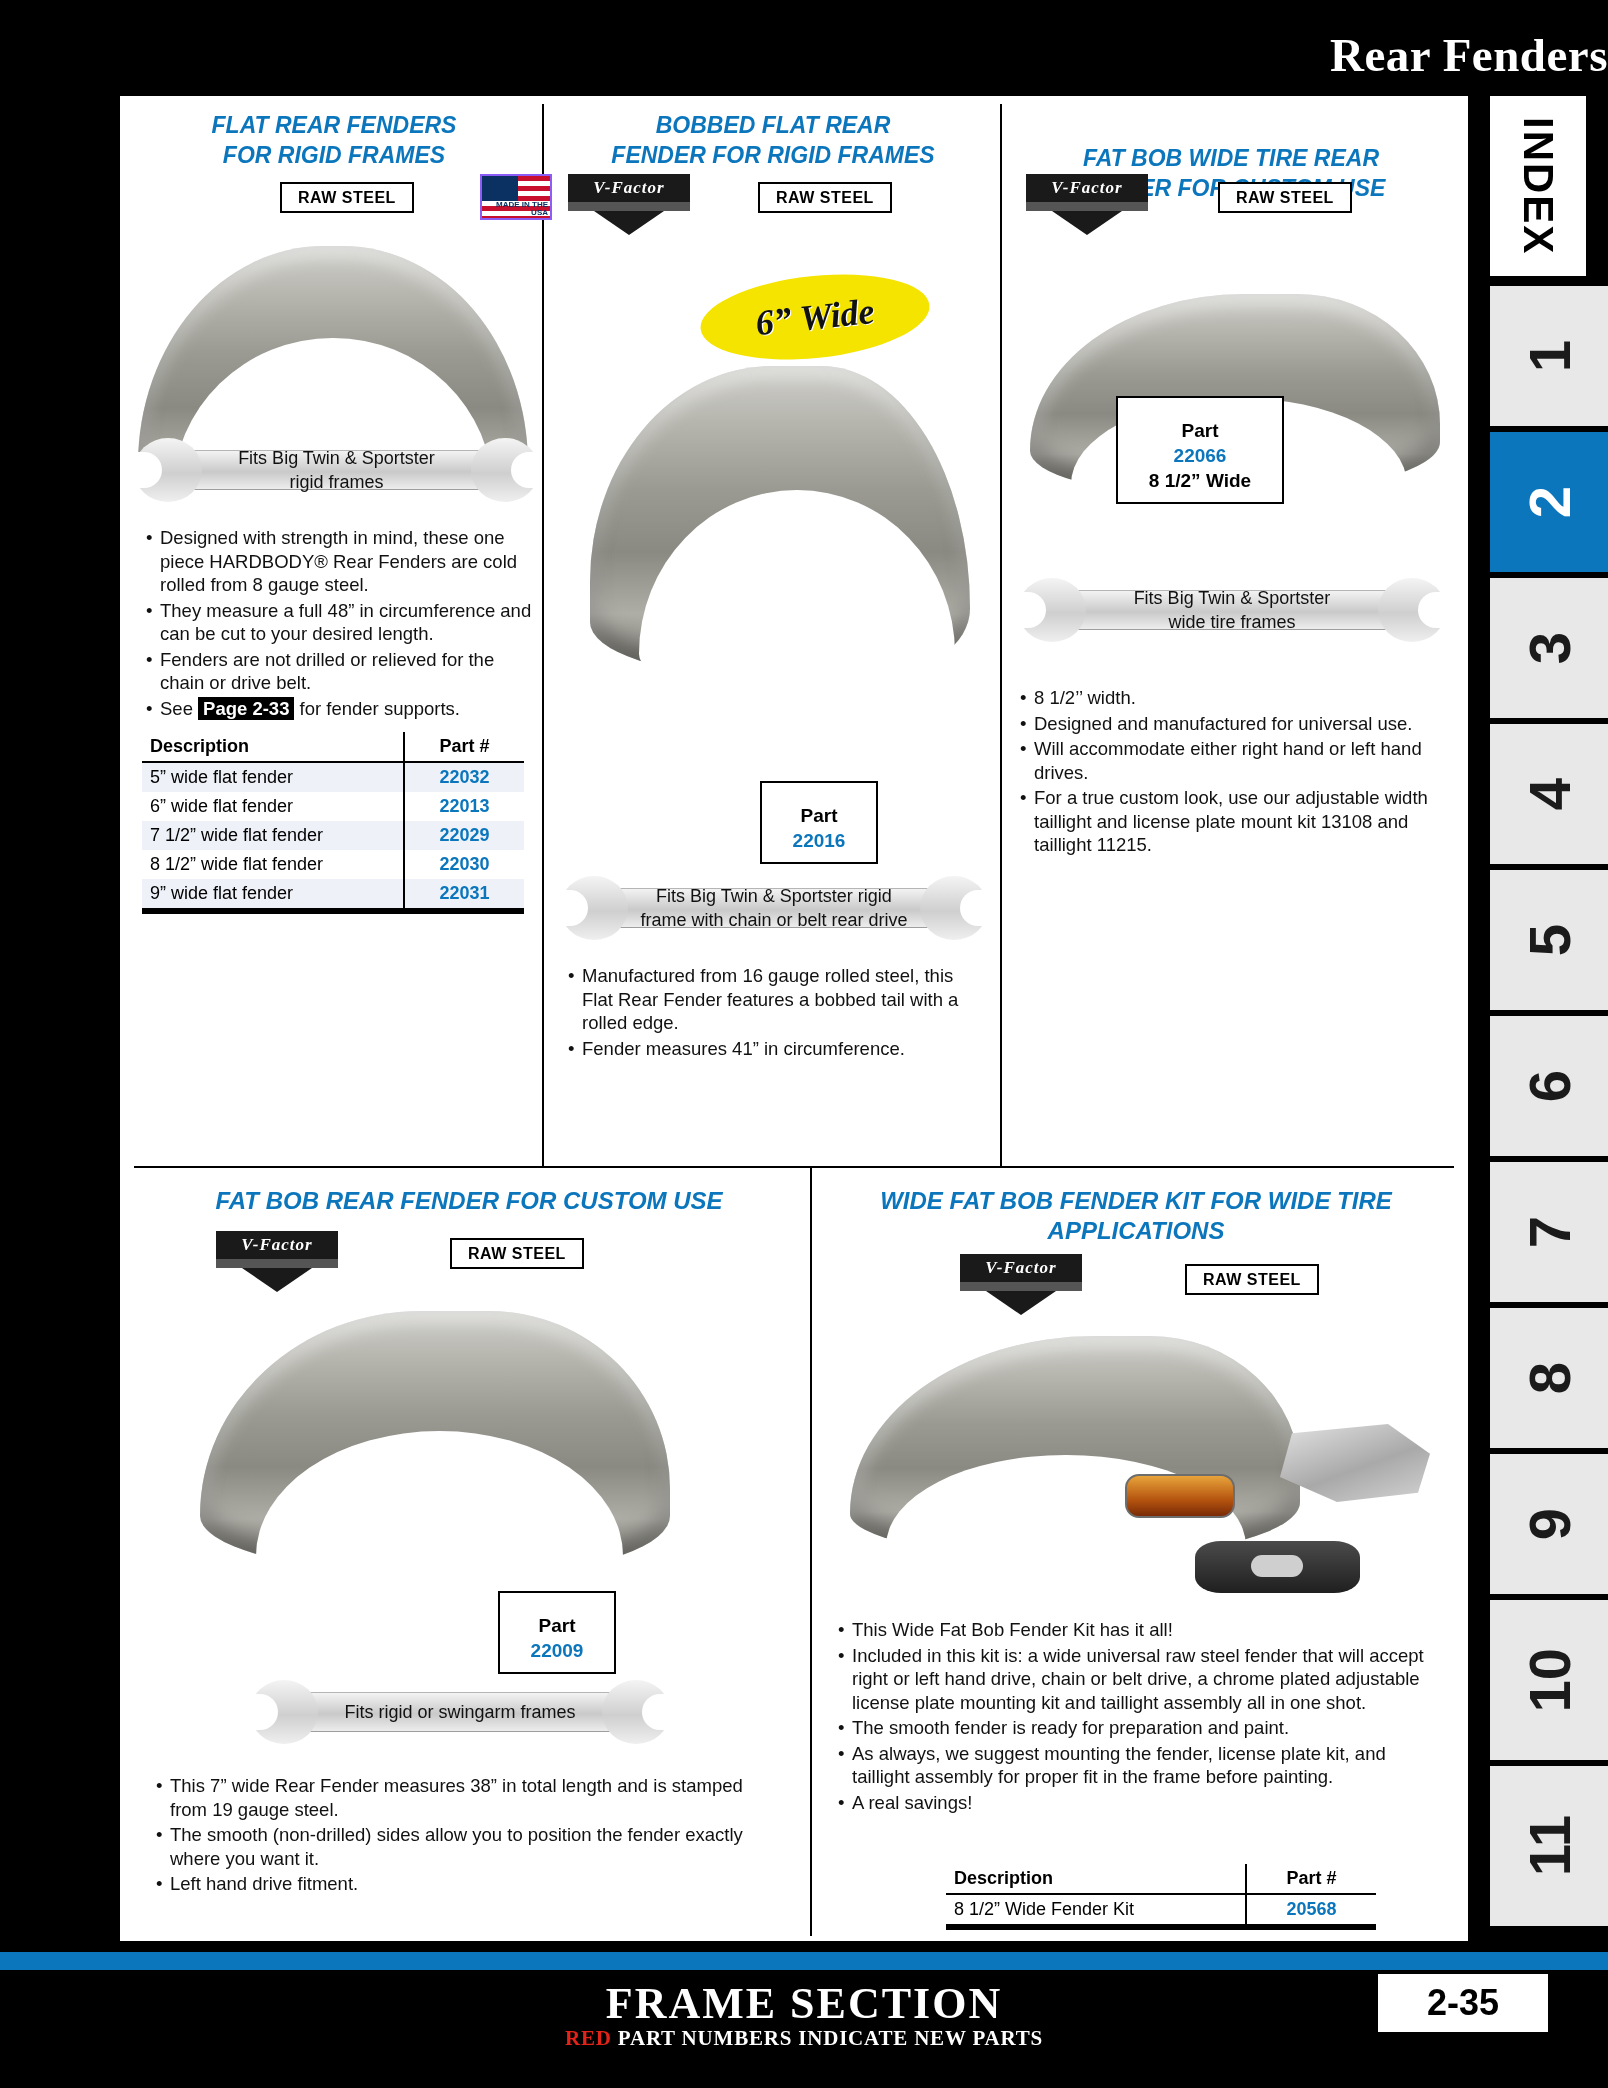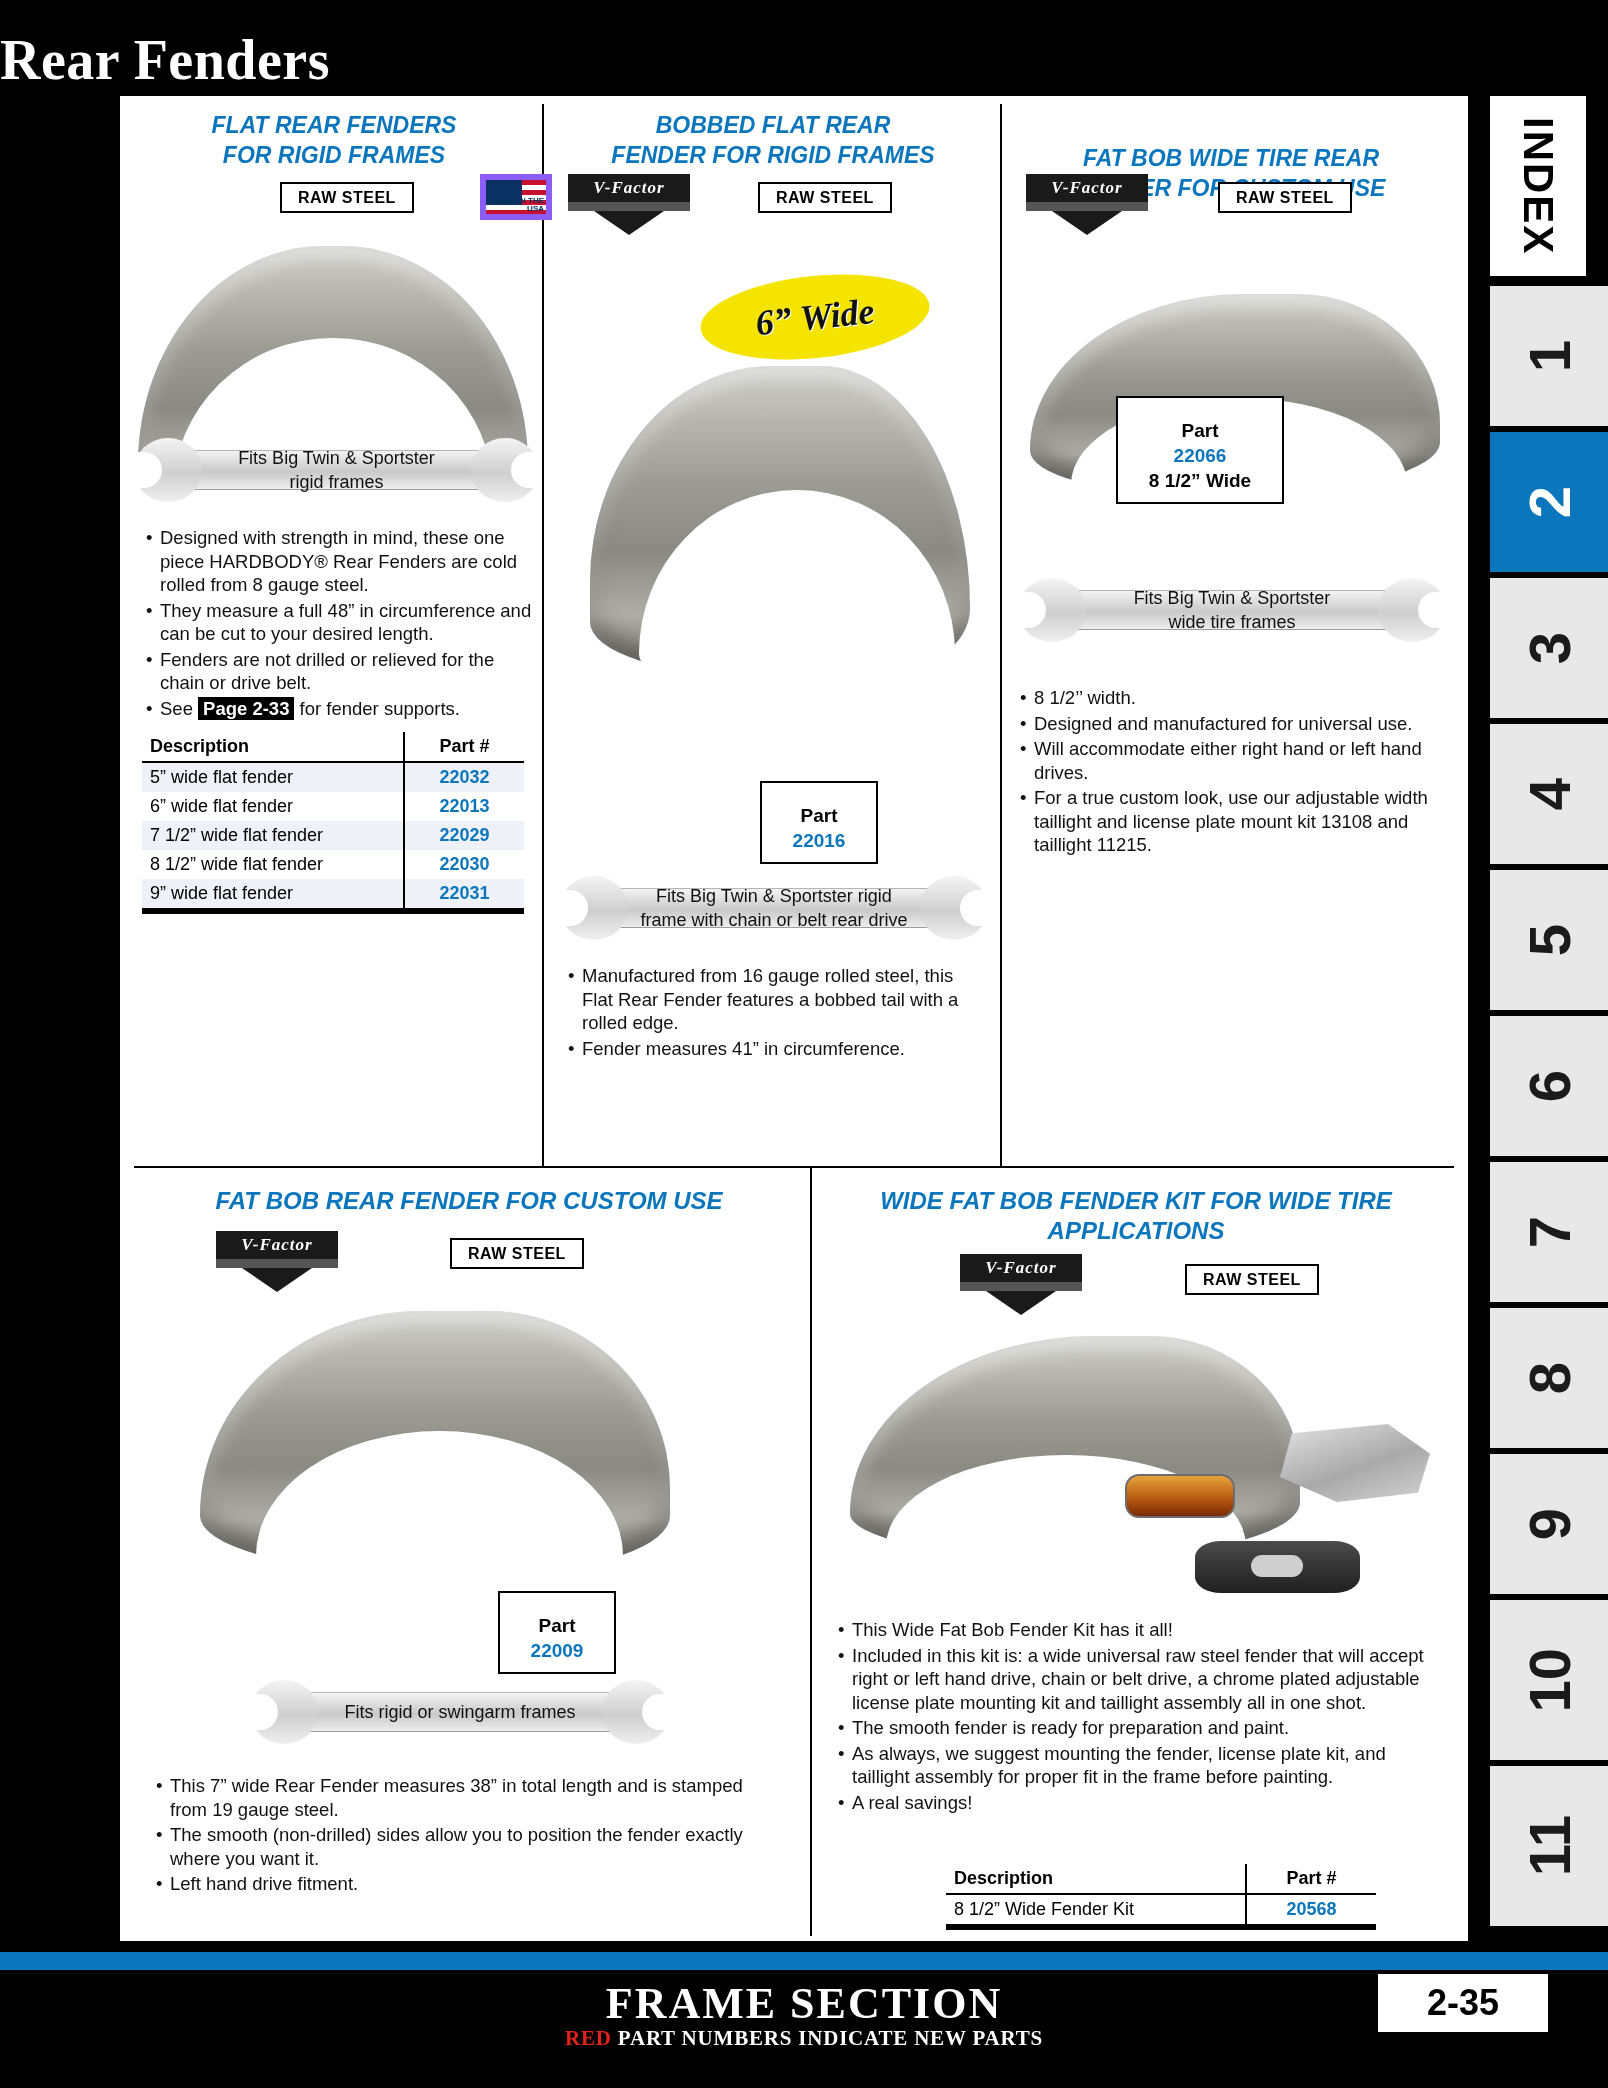--- a/index.html
+++ b/index.html
@@ -7,25 +7,25 @@
   body {
     width:1608px; height:2088px;
     background:#000;
     font-family:"Liberation Sans", sans-serif;
     position:relative;
     overflow:hidden;
   }
   
   .page-title {
     position:absolute; top:28px; left:0; width:1608px;
-    text-align:left;
+    text-align:right;
     color:#fff;
     font-family:"Liberation Serif", serif;
     font-weight:bold;
-    font-size:56px;
+    font-size:47px;
     letter-spacing:0.5px;
   }
   
   .content {
     position:absolute;
     left:120px; top:96px;
     width:1348px; height:1845px;
     background:#fff;
   }
   
@@ -133,21 +133,21 @@
     position:absolute; top:37px; left:26px;
     width:0; height:0;
     border-left:35px solid transparent;
     border-right:35px solid transparent;
     border-top:24px solid #1a1a1a;
   }
 
   
   .flag {
     position:absolute; width:72px; height:46px;
-    background:#fff; border:6px solid #8b5cf6; overflow:hidden;
+    background:#fff; border:2px solid #8b5cf6; overflow:hidden;
   }
   .flag .stripes { position:absolute; inset:0;
     background:repeating-linear-gradient(#c8102e 0 5px, #fff 5px 10px); }
   .flag .canton { position:absolute; left:0; top:0; width:36px; height:25px; background:#0a3161; }
   .flag .txt {
     position:absolute; right:2px; bottom:1px; font-size:8px; font-weight:bold;
     color:#0a3161; line-height:8px; text-align:right;
   }
 
   

